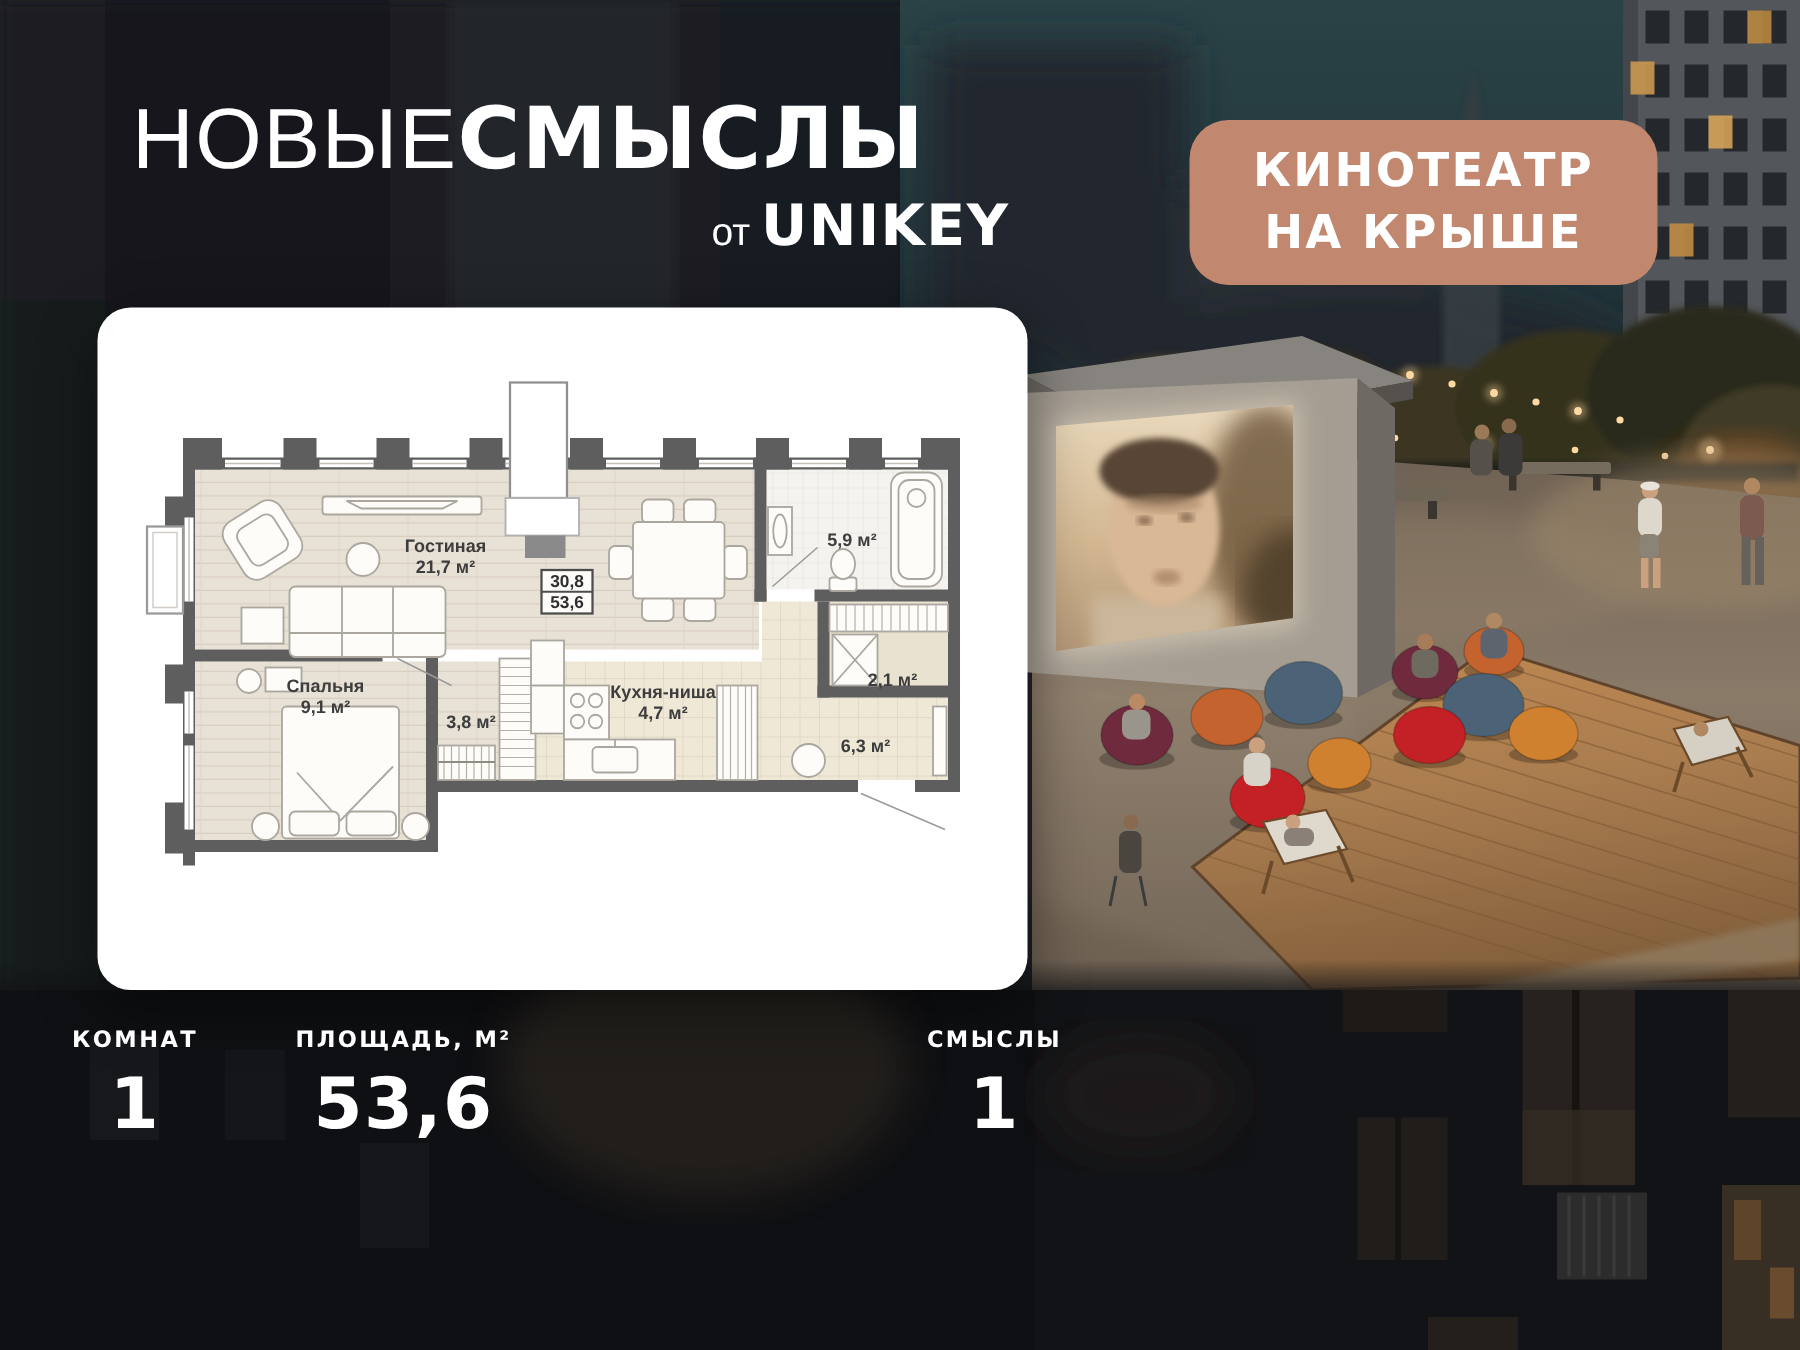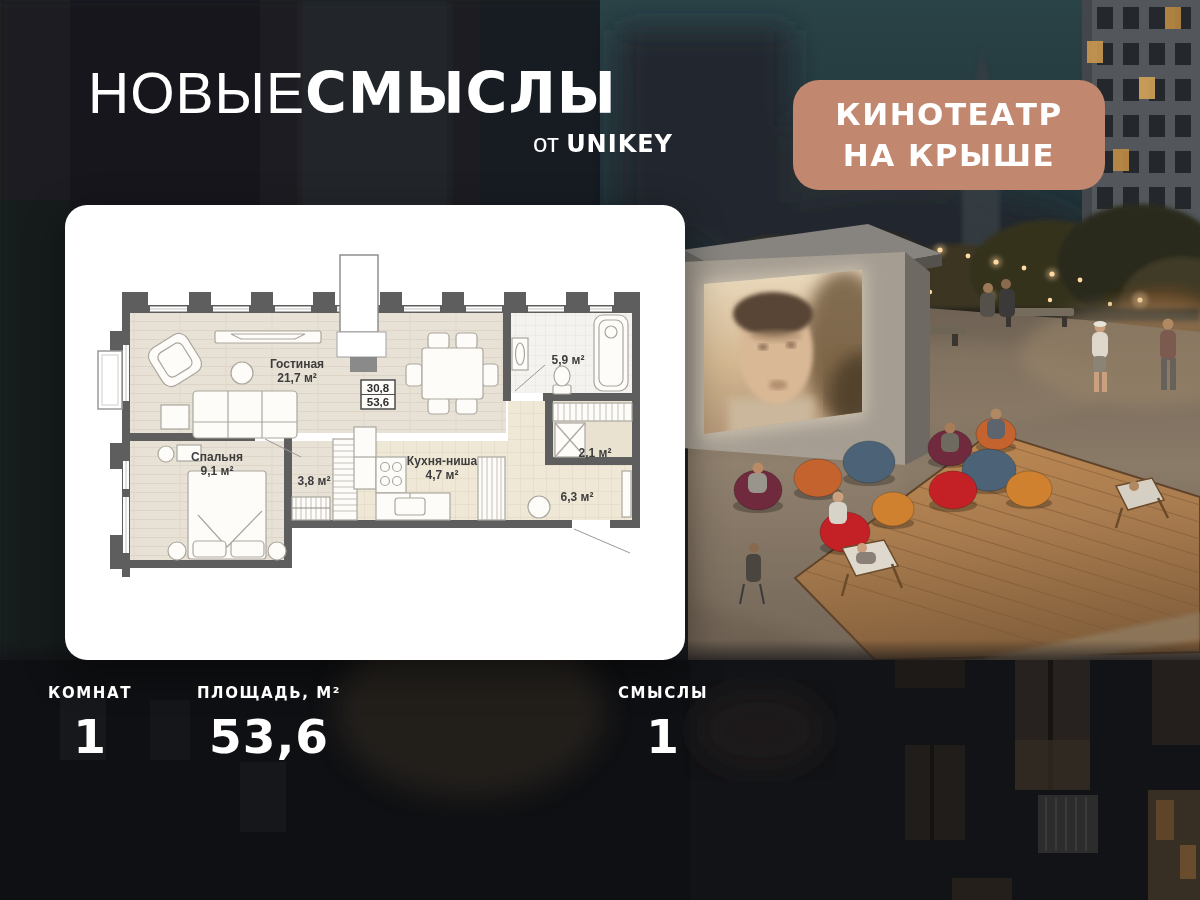--- a/index.html
+++ b/index.html
@@ -6,21 +6,21 @@
   .stage{position:relative;width:1200px;height:900px;overflow:hidden;
          font-family:"Liberation Sans",sans-serif;background:#1c1f23;}
   .stage svg{display:block;}
   .bg{position:absolute;inset:0;}
   
   .logo{position:absolute;left:88px;top:64px;width:585px;color:#fff;}
   .logo-line1{font-size:57px;line-height:1.05;white-space:nowrap;letter-spacing:1px;}
   .logo-thin{font-weight:300;}
   .logo-bold{font-weight:800;font-family:"DejaVu Sans","Liberation Sans",sans-serif;}
   .logo-line2{text-align:right;margin-top:4px;font-size:26px;color:#fff;}
-  .logo-brand{font-size:24px;font-weight:800;font-family:"DejaVu Sans","Liberation Sans",sans-serif;letter-spacing:1px;}
+  .logo-brand{font-size:38px;font-weight:800;font-family:"DejaVu Sans","Liberation Sans",sans-serif;letter-spacing:1px;}
   
   .badge{position:absolute;left:793px;top:80px;width:312px;height:110px;
          background:#c1876f;border-radius:26px;display:flex;flex-direction:column;
          align-items:center;justify-content:center;color:#fff;font-weight:800;
          font-size:31px;letter-spacing:1.5px;line-height:1.32;text-align:center;
          font-family:"DejaVu Sans","Liberation Sans",sans-serif;}
   
   .card{position:absolute;left:65px;top:205px;width:620px;height:455px;
         background:#fff;border-radius:22px;box-shadow:0 12px 40px rgba(0,0,0,.45);}
   

